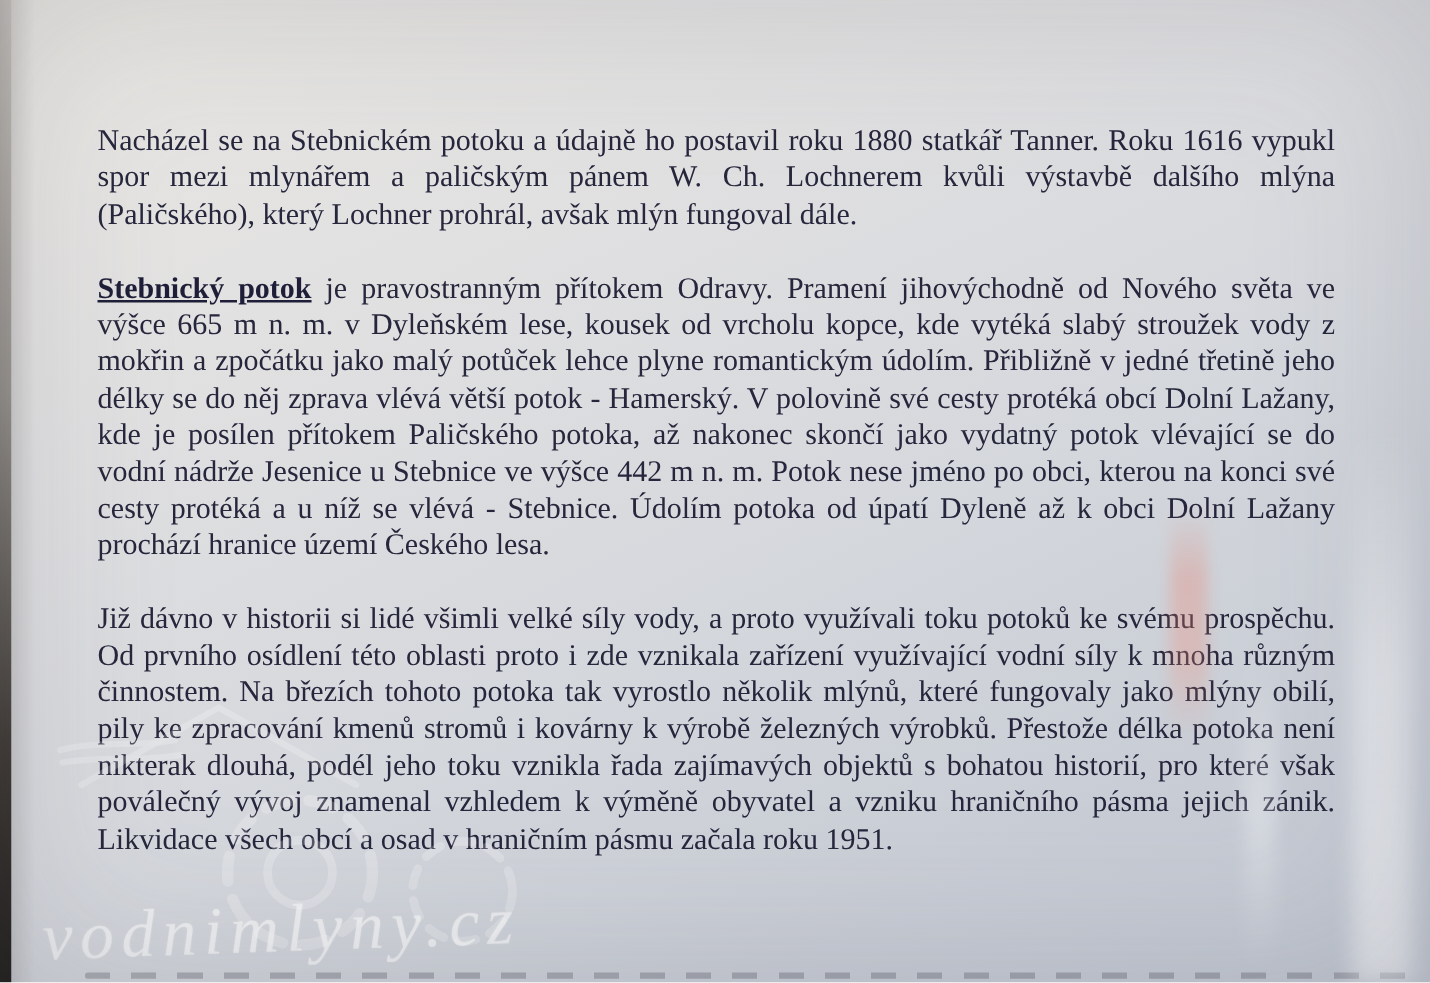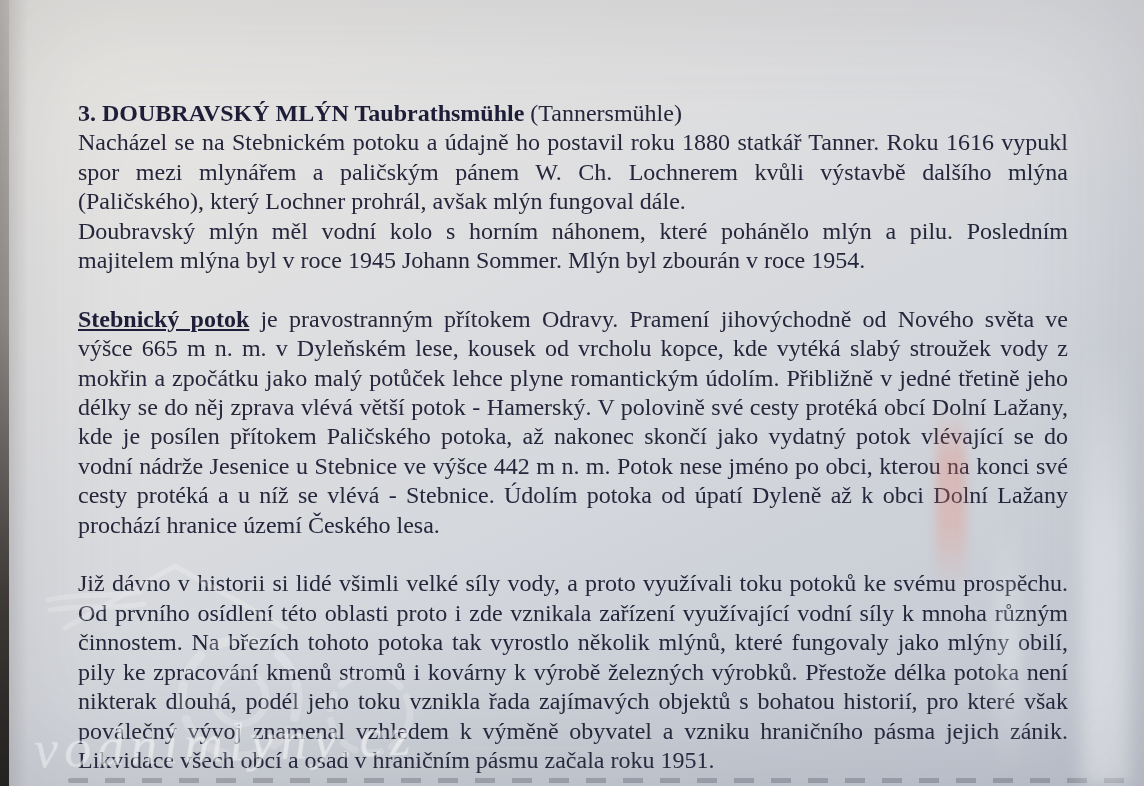--- a/index.html
+++ b/index.html
@@ -151,31 +151,25 @@
     pointer-events: none;
   }
 </style>
 </head>
 <body>
 
 <div class="photo">
 
   <div class="content">
 
-    <div class="title">
-      <span class="bold">3. DOUBRAVSKÝ MLÝN Taubrathsmühle</span><span> (Tannersmühle)</span>
-    </div>
 
     <p class="para">
       <span class="lead"></span><span>Nacházel se na Stebnickém potoku a údajně ho postavil roku 1880 statkář Tanner. Roku 1616 vypukl spor mezi mlynářem a paličským pánem W. Ch. Lochnerem kvůli výstavbě dalšího mlýna (Paličského), který Lochner prohrál, avšak mlýn fungoval dále.</span>
     </p>
 
-    <p class="para">
-      <span class="lead"></span><span>Doubravský mlýn měl vodní kolo s horním náhonem, které pohánělo mlýn a pilu. Posledním majitelem mlýna byl v roce 1945 Johann Sommer. Mlýn byl zbourán v roce 1954.</span>
-    </p>
 
     <p class="para gap-above">
       <span class="lead">Stebnický potok</span><span> je pravostranným přítokem Odravy. Pramení jihovýchodně od Nového světa ve výšce 665 m n. m. v Dyleňském lese, kousek od vrcholu kopce, kde vytéká slabý stroužek vody z mokřin a zpočátku jako malý potůček lehce plyne romantickým údolím. Přibližně v jedné třetině jeho délky se do něj zprava vlévá větší potok - Hamerský. V polovině své cesty protéká obcí Dolní Lažany, kde je posílen přítokem Paličského potoka, až nakonec skončí jako vydatný potok vlévající se do vodní nádrže Jesenice u Stebnice ve výšce 442 m n. m. Potok nese jméno po obci, kterou na konci své cesty protéká a u níž se vlévá - Stebnice. Údolím potoka od úpatí Dyleně až k obci Dolní Lažany prochází hranice území Českého lesa.</span>
     </p>
 
     <p class="para gap-above">
       <span class="lead"></span><span>Již dávno v historii si lidé všimli velké síly vody, a proto využívali toku potoků ke svému prospěchu. Od prvního osídlení této oblasti proto i zde vznikala zařízení využívající vodní síly k mnoha různým činnostem. Na březích tohoto potoka tak vyrostlo několik mlýnů, které fungovaly jako mlýny obilí, pily ke zpracování kmenů stromů i kovárny k výrobě železných výrobků. Přestože délka potoka není nikterak dlouhá, podél jeho toku vznikla řada zajímavých objektů s bohatou historií, pro které však poválečný vývoj znamenal vzhledem k výměně obyvatel a vzniku hraničního pásma jejich zánik. Likvidace všech obcí a osad v hraničním pásmu začala roku 1951.</span>
     </p>
 
   </div>

